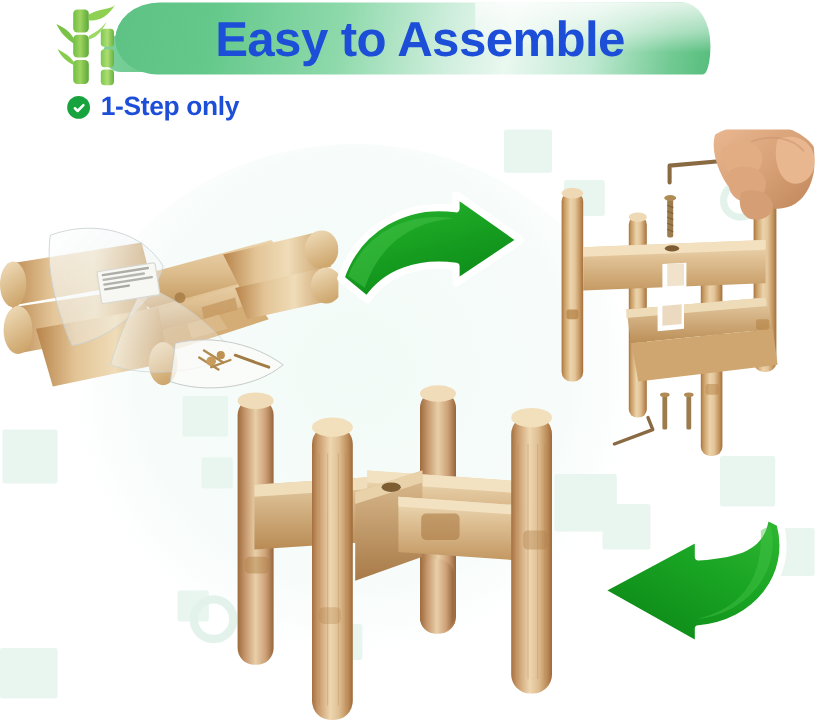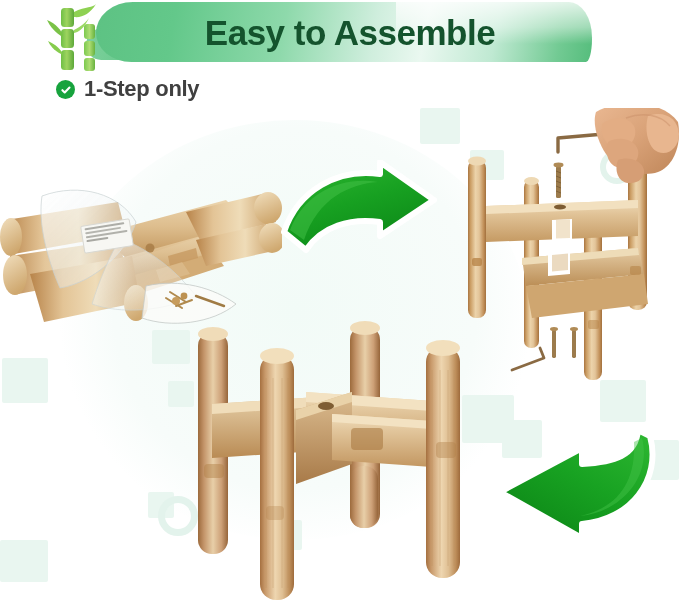--- a/index.html
+++ b/index.html
@@ -43,39 +43,39 @@
   .banner-gloss {
     position: absolute; left: 300px; top: 0px;
     width: 250px; height: 42px;
     background: linear-gradient(180deg, rgba(255,255,255,.80) 0%, rgba(255,255,255,.42) 60%, rgba(255,255,255,0) 100%);
     border-radius: 0 40px 60px 0;
   }
   .title {
     position: absolute; left: 140px; top: 9px;
     width: 420px; height: 48px;
     display: flex; align-items: center; justify-content: center;
-    color: #14532d;
-    font-size: 35px; font-weight: 700; letter-spacing: -0.5px;
+    color: #1d4ed8;
+    font-size: 41px; font-weight: 700; letter-spacing: -0.5px;
     white-space: nowrap;
   }
 
   
   .bamboo { position: absolute; left: 46px; top: 2px; width: 78px; height: 72px; }
 
   
   .bullets { position: absolute; left: 56px; top: 76px; width: 370px; }
   .bullet-row { display: flex; align-items: flex-start; margin-bottom: 5px; }
   .check {
     flex: 0 0 auto; width: 19px; height: 19px; margin-top: 4px; margin-right: 9px;
     border-radius: 50%; background: #17a33d;
     display: flex; align-items: center; justify-content: center;
   }
   .check svg { display: block; }
   .bullet-text {
-    color: #404040; font-size: 22px; font-weight: 700;
+    color: #1d4ed8; font-size: 22px; font-weight: 700;
     line-height: 1.18; letter-spacing: -0.3px;
   }
 
   
   .photo { position: absolute; }
   .knot {
     position: absolute; border-radius: 3px;
     background: linear-gradient(180deg,#c29259 0%, #b07f46 100%);
     opacity: .75;
   }

